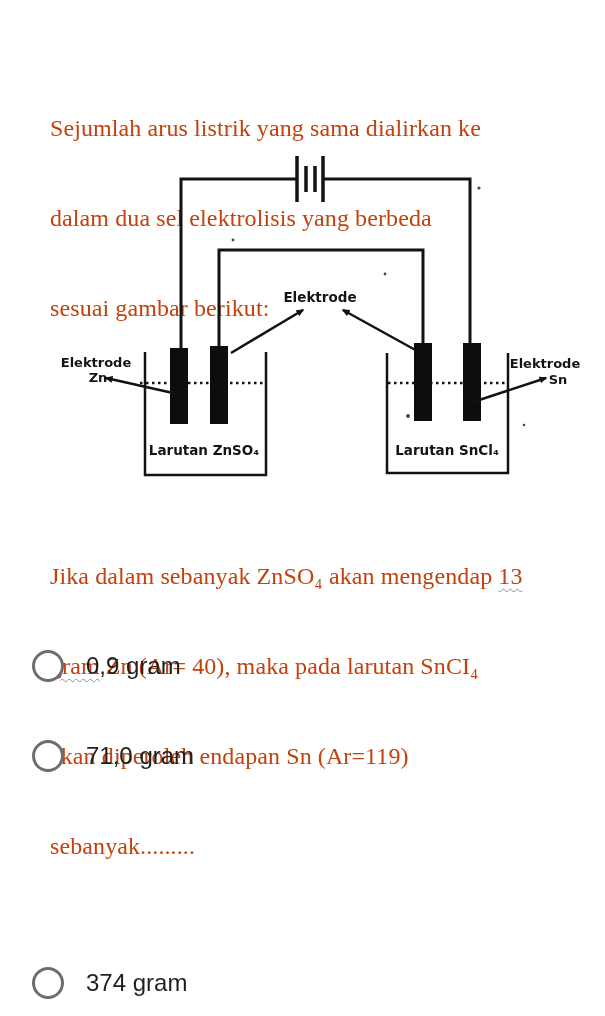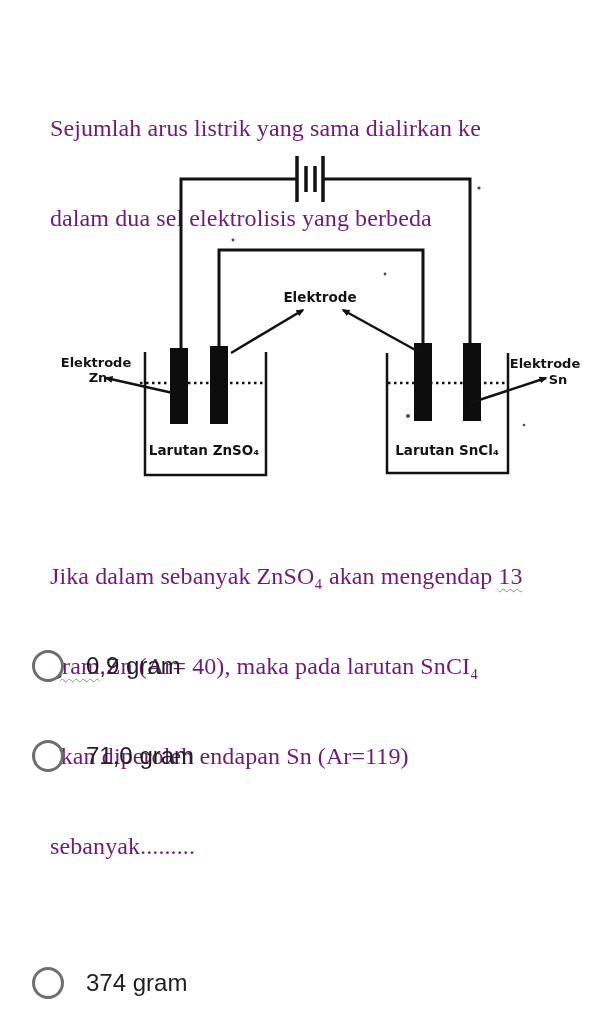--- a/index.html
+++ b/index.html
@@ -11,21 +11,21 @@
     background: #ffffff;
     overflow: hidden;
     font-family: "Liberation Sans", "DejaVu Sans", sans-serif;
   }
   .serif-para {
     position: absolute;
     left: 50px;
     font-family: "Liberation Serif", "DejaVu Serif", serif;
     font-size: 24px;
     line-height: 30px;
-    color: #701a75;
+    color: #c2410c;
     letter-spacing: 0.1px;
     white-space: pre;
   }
   #intro-para { top: 53px; }
   #body-para  { top: 501px; }
   .wavy {
     text-decoration-line: underline;
     text-decoration-style: wavy;
     text-decoration-color: #8f8f8f;
     text-decoration-thickness: 1px;
@@ -64,20 +64,21 @@
   }
 </style>
 </head>
 <body>
 
 <div class="page">
 
   <div class="serif-para" id="intro-para">
     <div>Sejumlah arus listrik yang sama dialirkan ke</div>
     <div>dalam dua sel elektrolisis yang berbeda</div>
+    <div>sesuai gambar berikut:</div>
   </div>
 
   <div class="diagram-wrap">
     <svg width="605" height="345" viewBox="0 0 605 345" xmlns="http://www.w3.org/2000/svg">
       <defs>
         <marker id="arrow" markerWidth="9" markerHeight="8" refX="6.5" refY="3.5" orient="auto" markerUnits="userSpaceOnUse">
           <path d="M0,0 L8,3.5 L0,7 z" fill="#121212"></path>
         </marker>
       </defs>
 

